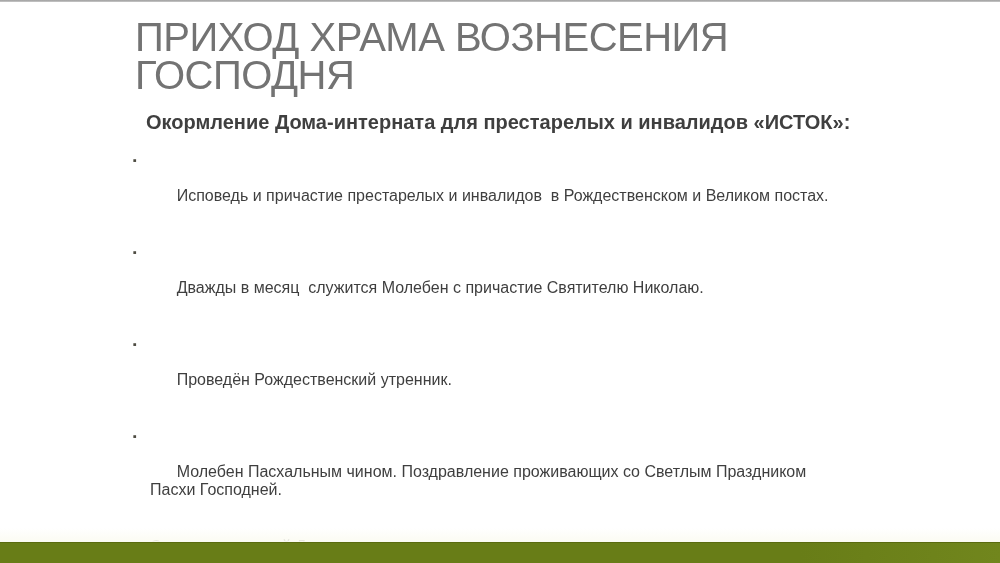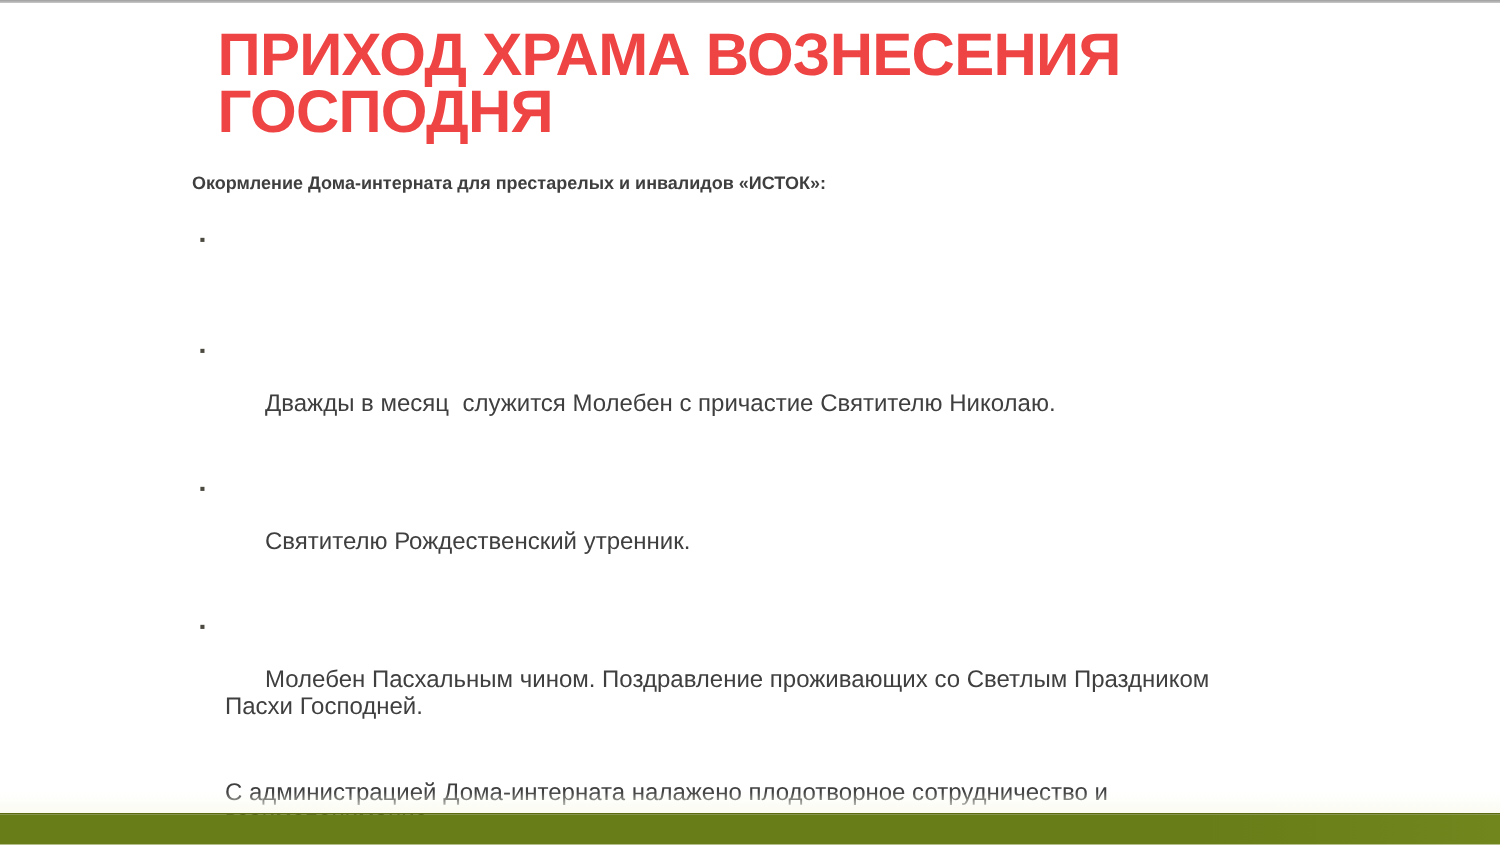--- a/index.html
+++ b/index.html
@@ -20,30 +20,30 @@
     position:absolute;left:0;bottom:0;width:1000px;height:21px;
     background:linear-gradient(to right,#687d17 80%,#71861d);
     border-top:1px solid #5a6b10;
     box-sizing:border-box;
   }
   .content{
     position:absolute;left:128px;top:18px;width:800px;
     color:#3f3f3f;
   }
   .slide-title{
-    margin:0 0 0 17px;width:730px;
-    font-size:40px;line-height:38px;font-weight:bold;
+    margin:0 0 0 7px;width:730px;
+    font-size:40px;line-height:38px;font-weight:normal;
     letter-spacing:-0.5px;
-    color:#ef4444;
+    color:#737373;
     text-transform:uppercase;
     white-space:pre-wrap;
   }
   .section-heading{
-    margin:19px 0 0 0;
-    font-size:12px;line-height:18px;font-weight:bold;
+    margin:19px 0 0 18px;
+    font-size:20px;line-height:18px;font-weight:bold;
     white-space:pre-wrap;
   }
   ul.bullet-list{margin:0;padding:0;list-style:none;}
   li.bullet-item{
     position:relative;
     margin-top:20px;
     padding-left:22px;width:722px;box-sizing:border-box;
     font-size:16px;line-height:18px;
     white-space:pre-wrap;
   }
@@ -64,28 +64,29 @@
 
 <div class="content">
 
   <h1 class="slide-title">ПРИХОД ХРАМА ВОЗНЕСЕНИЯ ГОСПОДНЯ</h1>
 
   <h2 class="section-heading">Окормление Дома-интерната для престарелых и инвалидов «ИСТОК»:</h2>
 
   <ul class="bullet-list">
     <li class="bullet-item">
       <span class="bullet">▪</span>
+      <span>Исповедь и причастие престарелых и инвалидов  в Рождественском и Великом постах.</span>
     </li>
     <li class="bullet-item">
       <span class="bullet">▪</span>
       <span>Дважды в месяц  служится Молебен с причастие Святителю Николаю.</span>
     </li>
     <li class="bullet-item">
       <span class="bullet">▪</span>
-      <span>Святителю Рождественский утренник.</span>
+      <span>Проведён Рождественский утренник.</span>
     </li>
     <li class="bullet-item">
       <span class="bullet">▪</span>
       <span>Молебен Пасхальным чином. Поздравление проживающих со Светлым Праздником Пасхи Господней.</span>
     </li>
   </ul>
 
   <p class="note-paragraph">С администрацией Дома-интерната налажено плодотворное сотрудничество и взаимопонимание.</p>
 
 </div>

